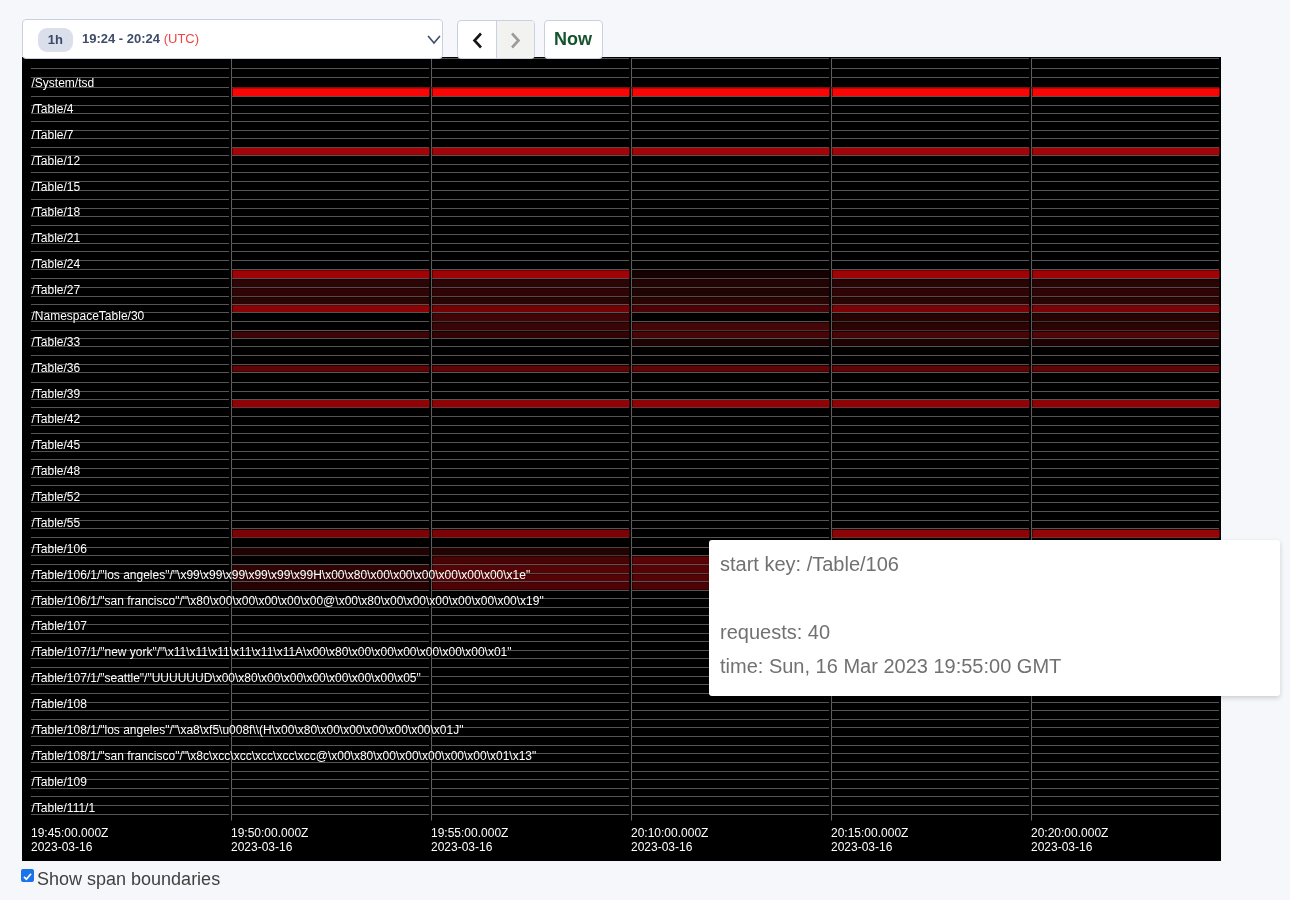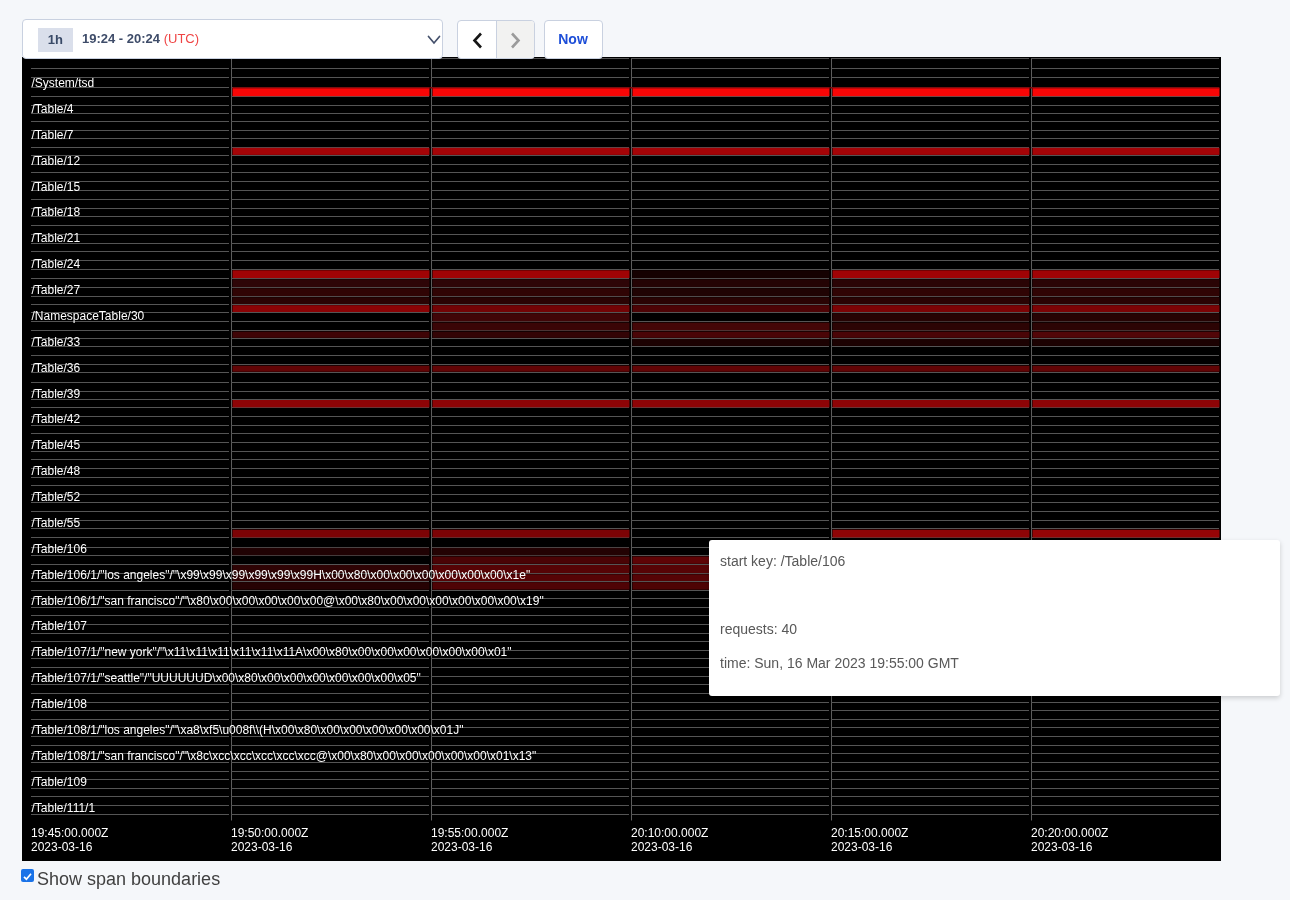--- a/index.html
+++ b/index.html
@@ -144,40 +144,40 @@
       <text x="631" y="836.5">20:10:00.000Z</text>
       <text x="631" y="851">2023-03-16</text>
       <text x="831" y="836.5">20:15:00.000Z</text>
       <text x="831" y="851">2023-03-16</text>
       <text x="1031" y="836.5">20:20:00.000Z</text>
       <text x="1031" y="851">2023-03-16</text>
     </g>
   </svg>
 
 <div class="abs ctl" style="left:22px;top:19px;width:421px;height:39.5px">
-  <div class="abs" style="left:15px;top:8px;width:34.5px;height:23.5px;background:#dadfeb;border-radius:0;color:#394a67;font-size:13px;font-weight:bold;text-align:center;line-height:23.5px">1h</div>
+  <div class="abs" style="left:15px;top:8px;width:34.5px;height:23.5px;background:#dadfeb;border-radius:9px;color:#394a67;font-size:13px;font-weight:bold;text-align:center;line-height:23.5px">1h</div>
   <div class="abs" style="left:59px;top:0;height:37px;line-height:37px;font-size:13px;color:#3e4c69;white-space:pre"><b>19:24 - 20:24</b> <span style="color:#ef4444">(UTC)</span></div>
   <svg class="abs" style="left:404px;top:15px" width="14" height="10" viewBox="0 0 14 10">
       <path d="M1.5 1.5 L7 8 L12.5 1.5" stroke="#44506b" stroke-width="1.7" fill="none" stroke-linecap="round"></path>
     </svg>
 </div>
 
 <div class="abs ctl" style="left:457px;top:20px;width:77.5px;height:38.5px;overflow:hidden">
   <div class="abs" style="left:38.3px;top:0;width:39.2px;height:38.5px;background:#f2f2f1;border-left:1px solid #c9d1e0"></div>
   <svg class="abs" style="left:14px;top:11px" width="11" height="17" viewBox="0 0 11 17">
       <path d="M9 1.5 L2.5 8.5 L9 15.5" stroke="#161616" stroke-width="2.6" fill="none"></path>
     </svg>
   <svg class="abs" style="left:52px;top:11px" width="11" height="17" viewBox="0 0 11 17">
       <path d="M2 1.5 L8.5 8.5 L2 15.5" stroke="#9b9b9b" stroke-width="2.6" fill="none"></path>
     </svg>
 </div>
 
-<div class="abs ctl" style="left:543.5px;top:20px;width:59px;height:38.5px;color:#1d4ed8;font-size:14px;font-weight:bold;text-align:center;line-height:36.5px">Now</div>
+<div class="abs ctl" style="left:543.5px;top:20px;width:59px;height:38.5px;color:#14532d;font-size:18px;font-weight:bold;text-align:center;line-height:36.5px">Now</div>
 
-<div class="abs" style="left:709px;top:540px;width:571px;height:156px;background:#fff;border-radius:3px;box-shadow:0 2px 5px rgba(0,0,0,0.18);font-size:14px;color:#c2410c;filter:grayscale(1)">
+<div class="abs" style="left:709px;top:540px;width:571px;height:156px;background:#fff;border-radius:3px;box-shadow:0 2px 5px rgba(0,0,0,0.18);font-size:20px;color:#ec4899;filter:grayscale(1)">
   <div class="abs" style="left:11px;top:13px">start key: /Table/106</div>
   <div class="abs" style="left:11px;top:81px">requests: 40</div>
   <div class="abs" style="left:11px;top:115px">time: Sun, 16 Mar 2023 19:55:00 GMT</div>
 </div>
 
 <div class="abs" style="left:21px;top:869px;width:13px;height:13px;background:#1a73e8;border-radius:2px">
   <svg width="13" height="13" viewBox="0 0 13 13">
       <path d="M3 6.8 L5.4 9.2 L10 3.8" stroke="#fff" stroke-width="1.7" fill="none"></path>
     </svg>
 </div>

